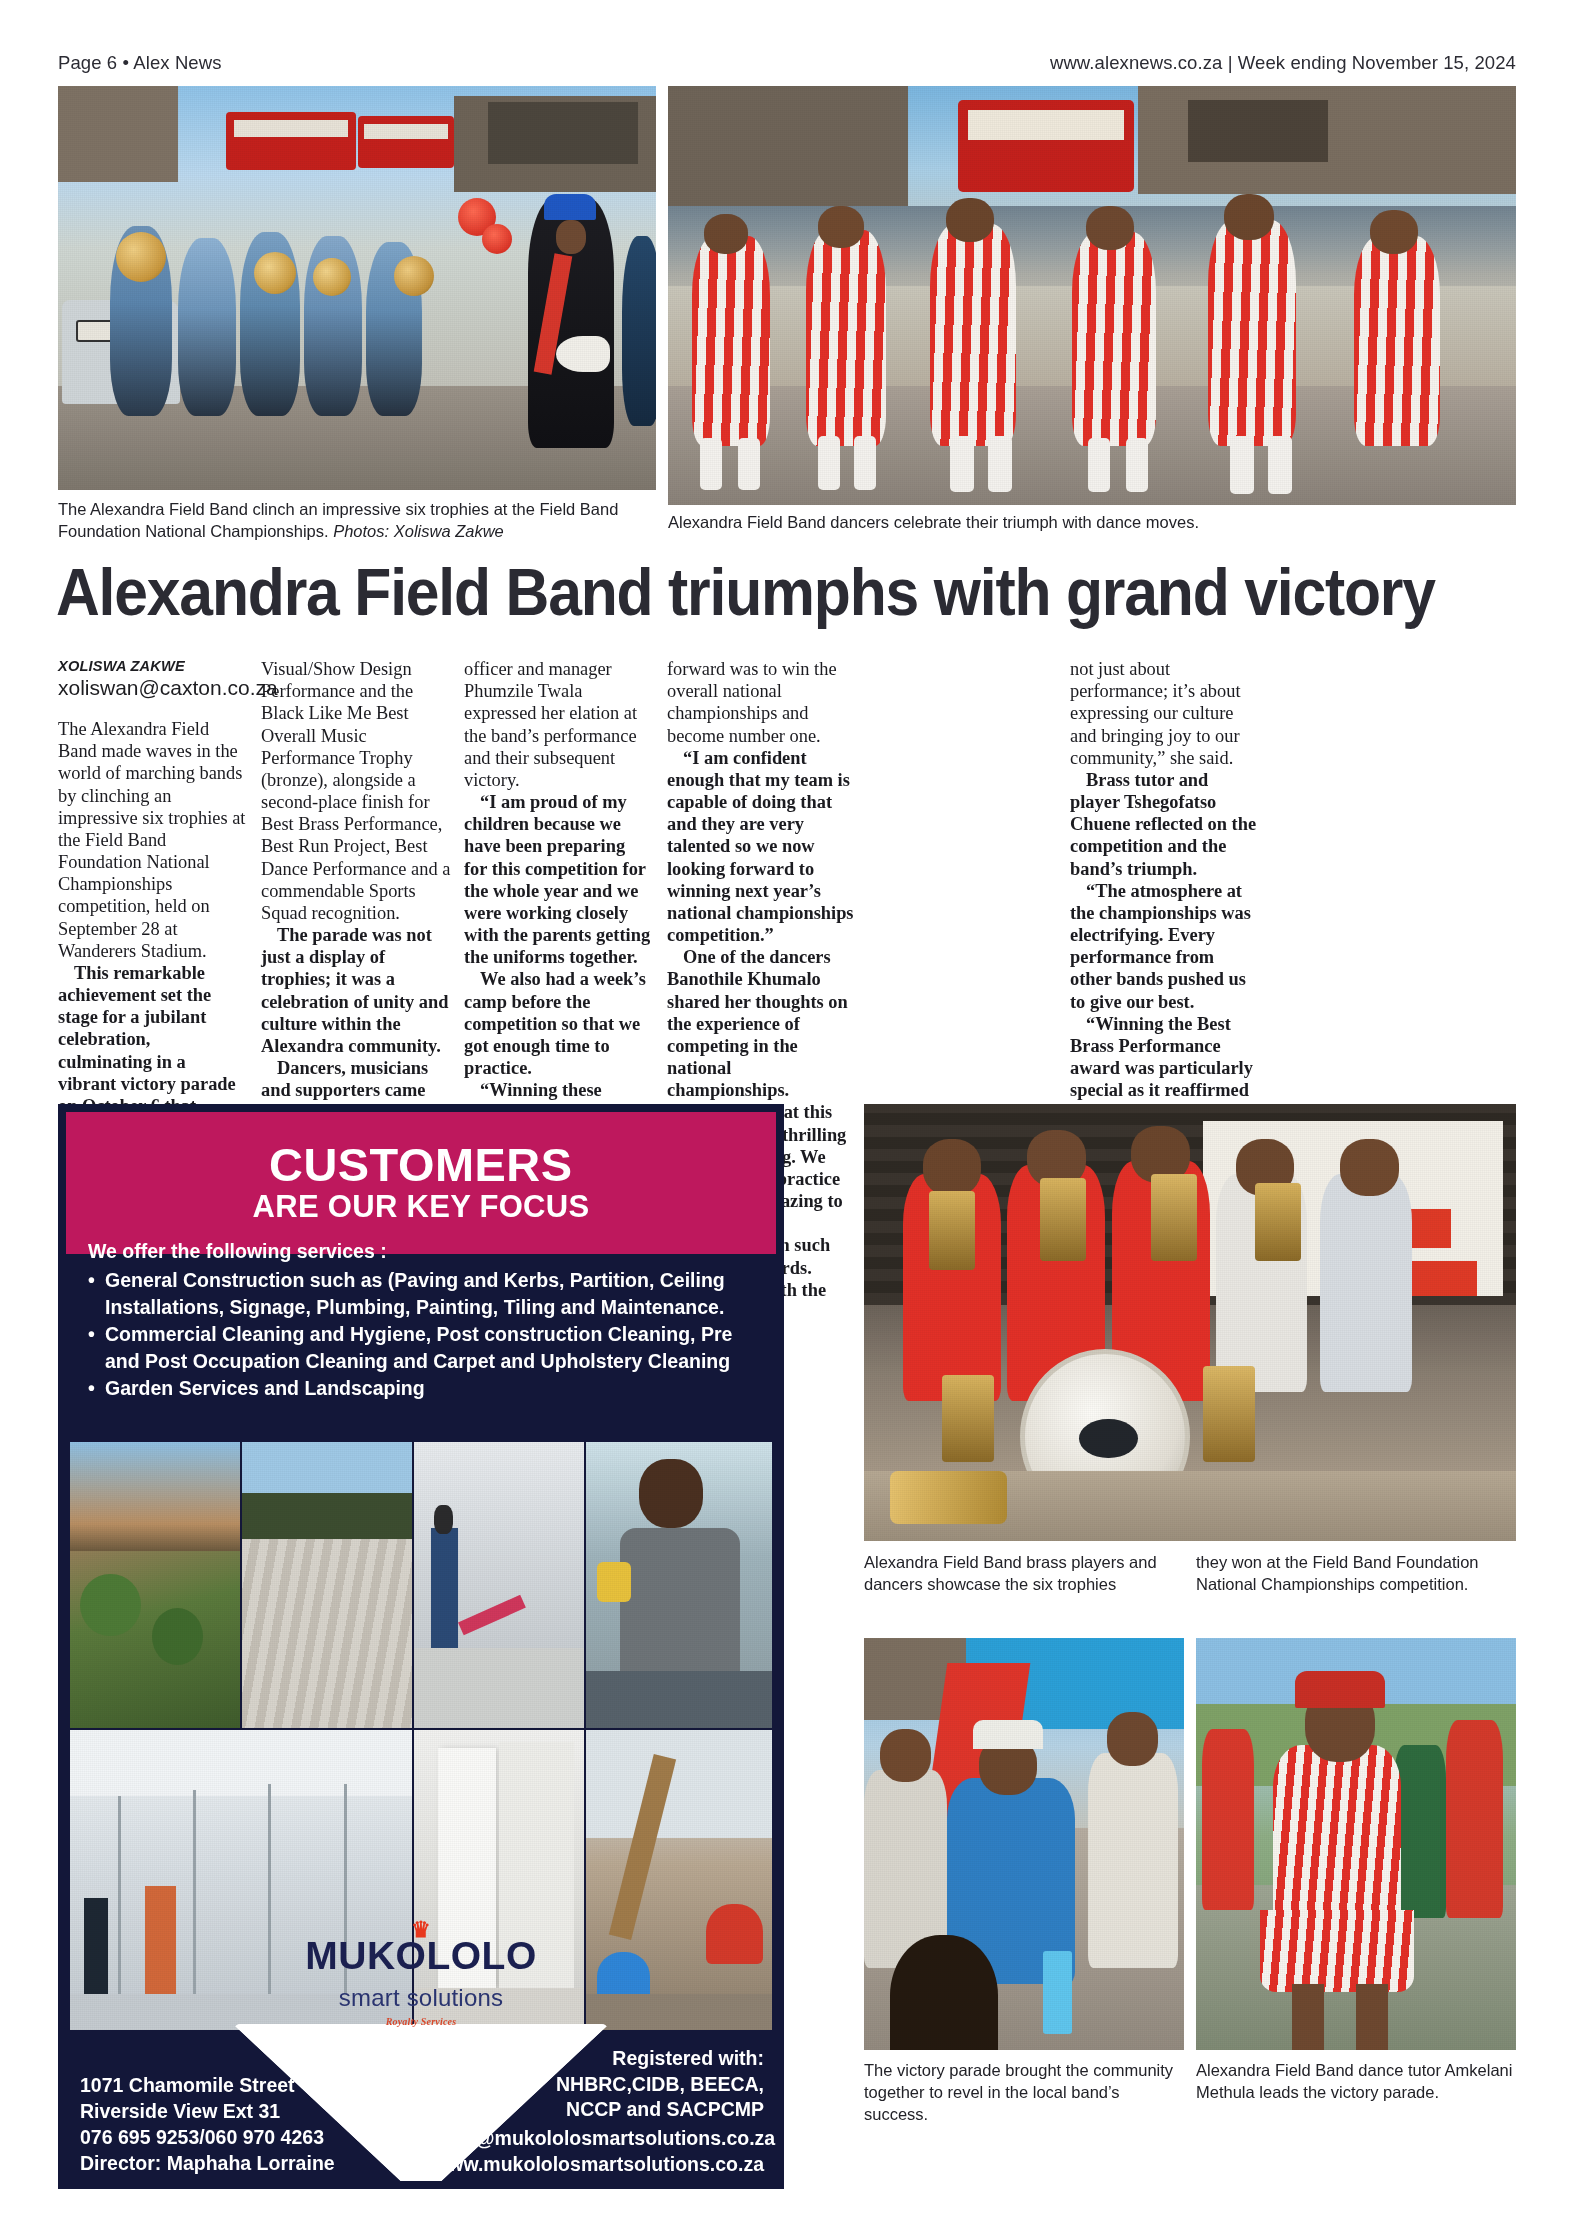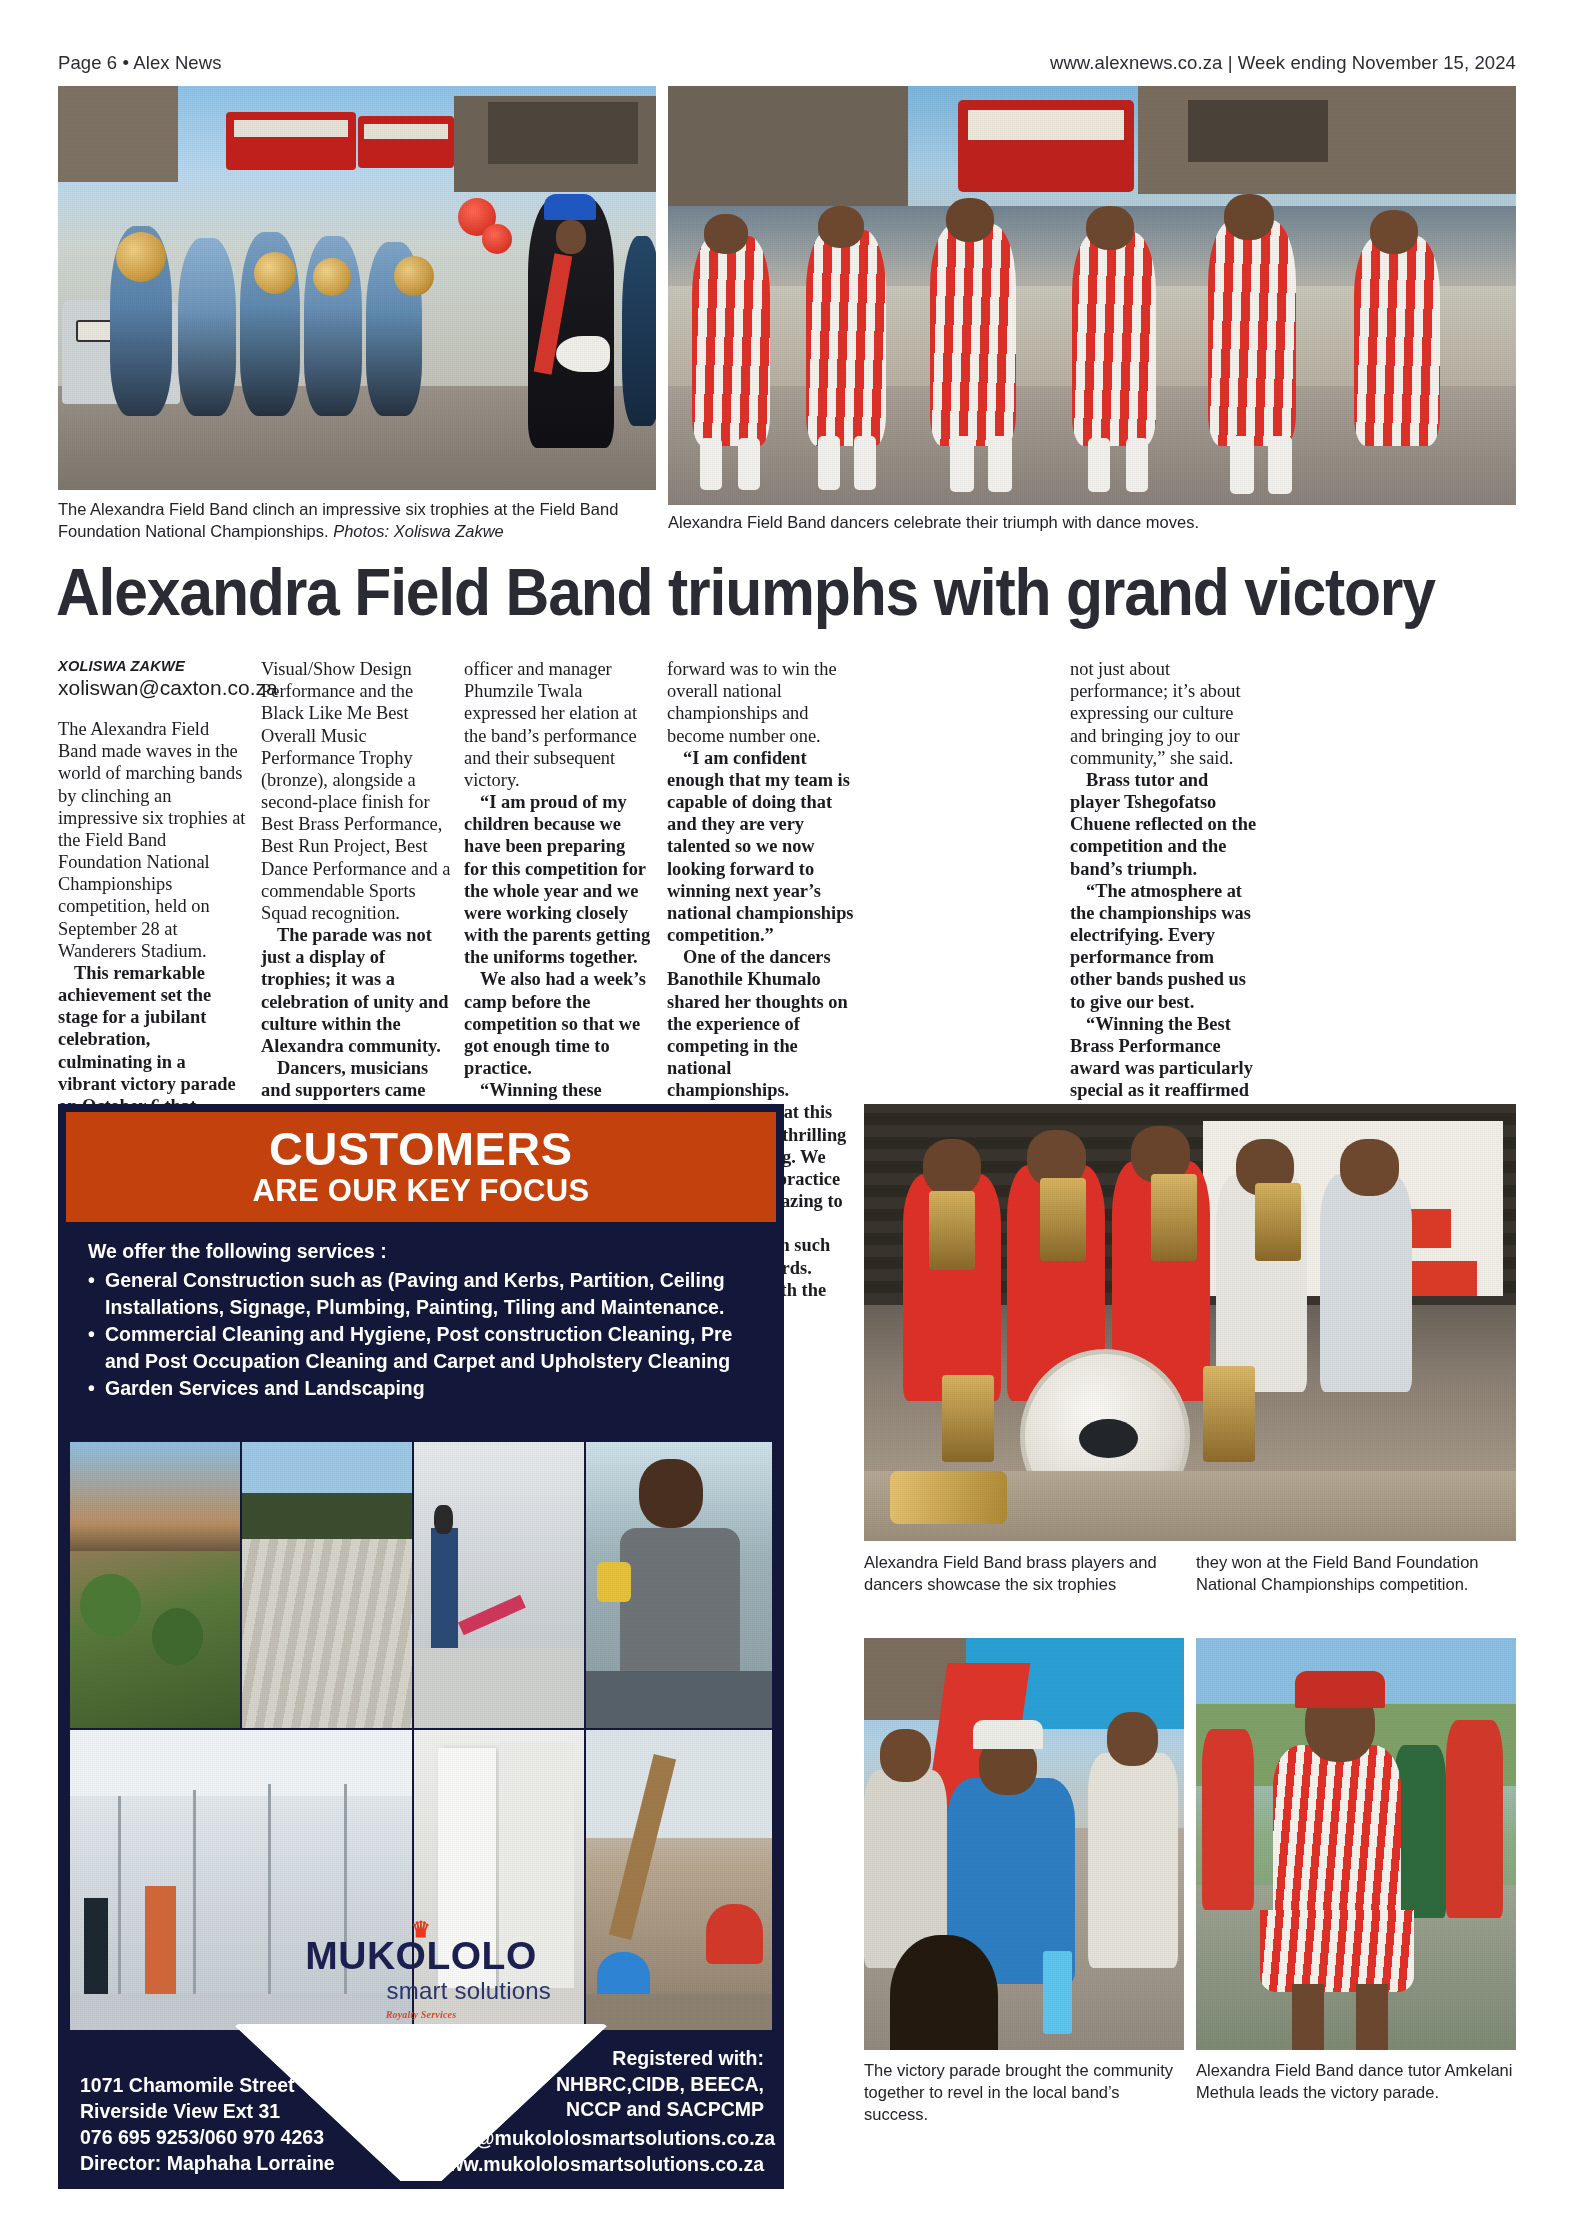--- a/index.html
+++ b/index.html
@@ -139,22 +139,22 @@
   .ad-inner {
     position: absolute;
     left: 8px; top: 8px;
     width: 710px; height: 1069px;
     background: #131739;
     overflow: hidden;
   }
   .ad-red {
     position: absolute;
     left: 0; top: 0;
-    width: 710px; height: 110px;
-    background: #c2410c;
+    width: 710px; height: 142px;
+    background: #be185d;
     display: flex;
     flex-direction: column;
     align-items: center;
     justify-content: center;
   }
   .ad-red-l1 {
     font-family: "Liberation Sans", sans-serif;
     font-weight: bold;
     font-size: 46px;
     letter-spacing: .5px;
@@ -257,23 +257,22 @@
     transform: translateX(-50%);
     top: -17px;
     font-size: 22px;
     color: #e8381e;
     line-height: 1;
   }
   .ad-logo-sub {
     font-family: "Liberation Sans", sans-serif;
     font-size: 24px;
     color: #2a3470;
-    margin-top: 2px;
+    margin-top: 9px;
     letter-spacing: .2px;
-    text-align: right;
   }
   .ad-logo-tag {
     font-family: "Liberation Serif", serif;
     font-style: italic;
     font-weight: bold;
     font-size: 10px;
     color: #d8472a;
     margin-top: 4px;
     letter-spacing: .2px;
   }

